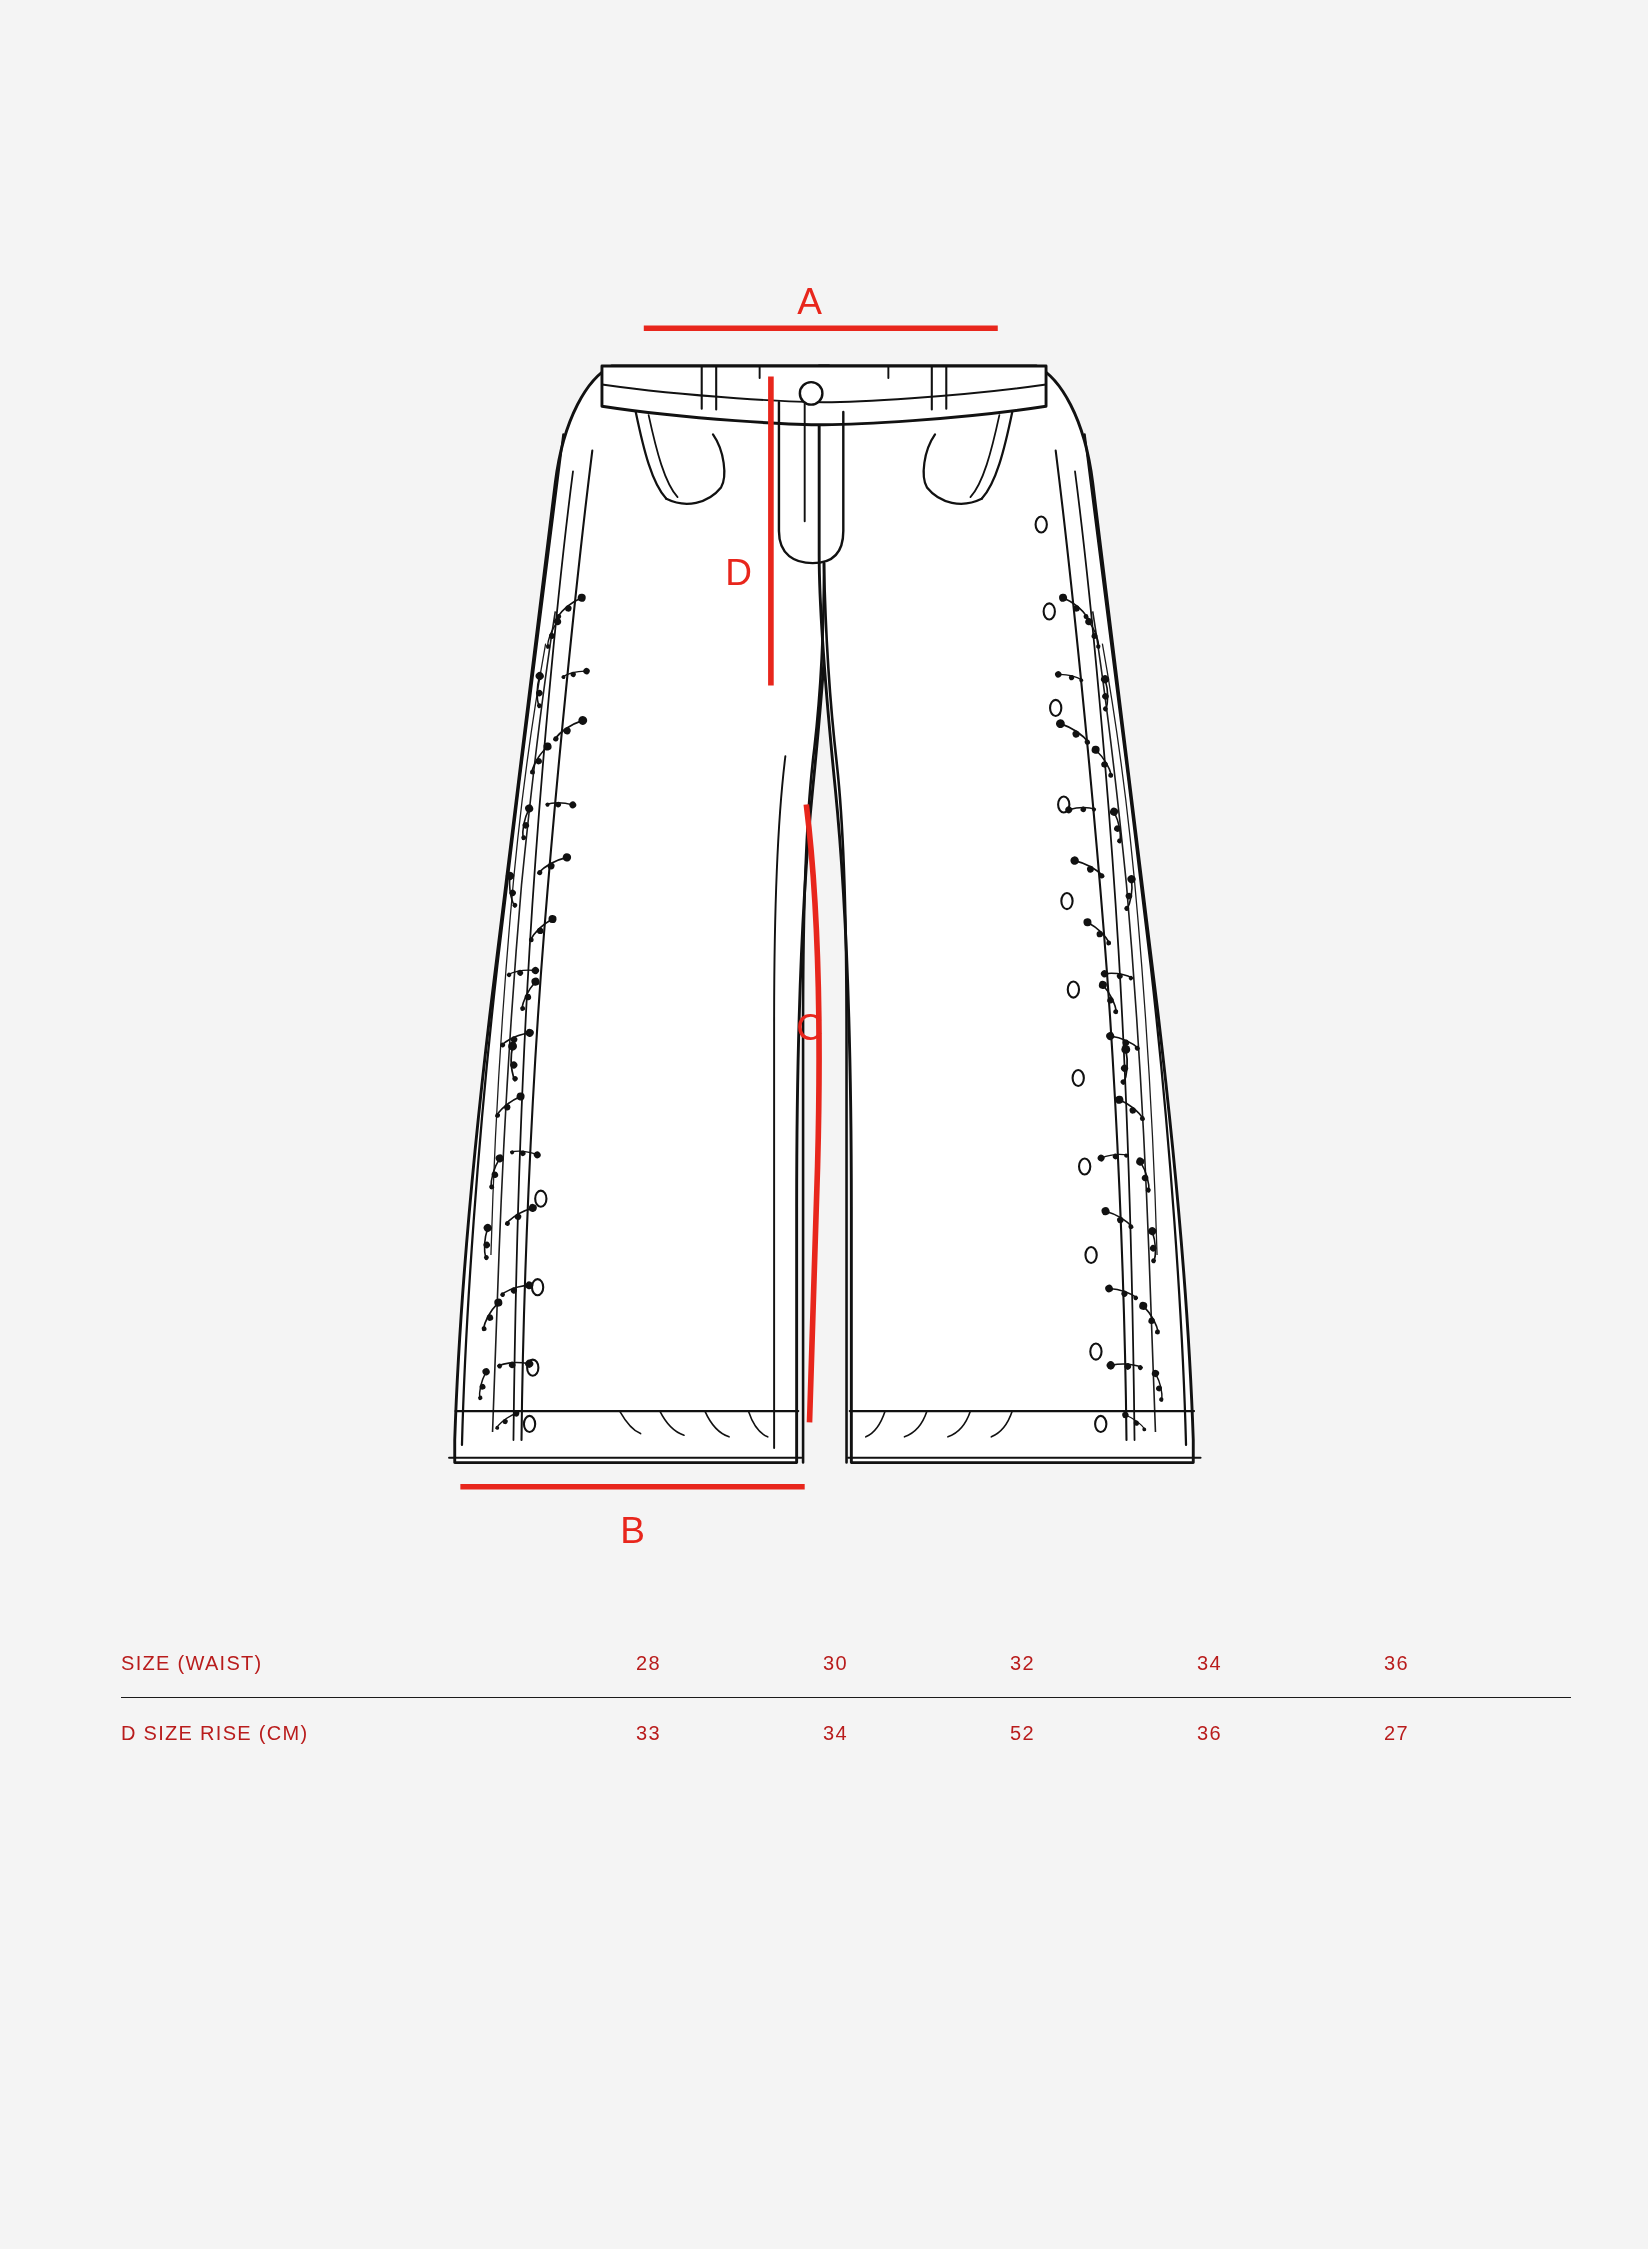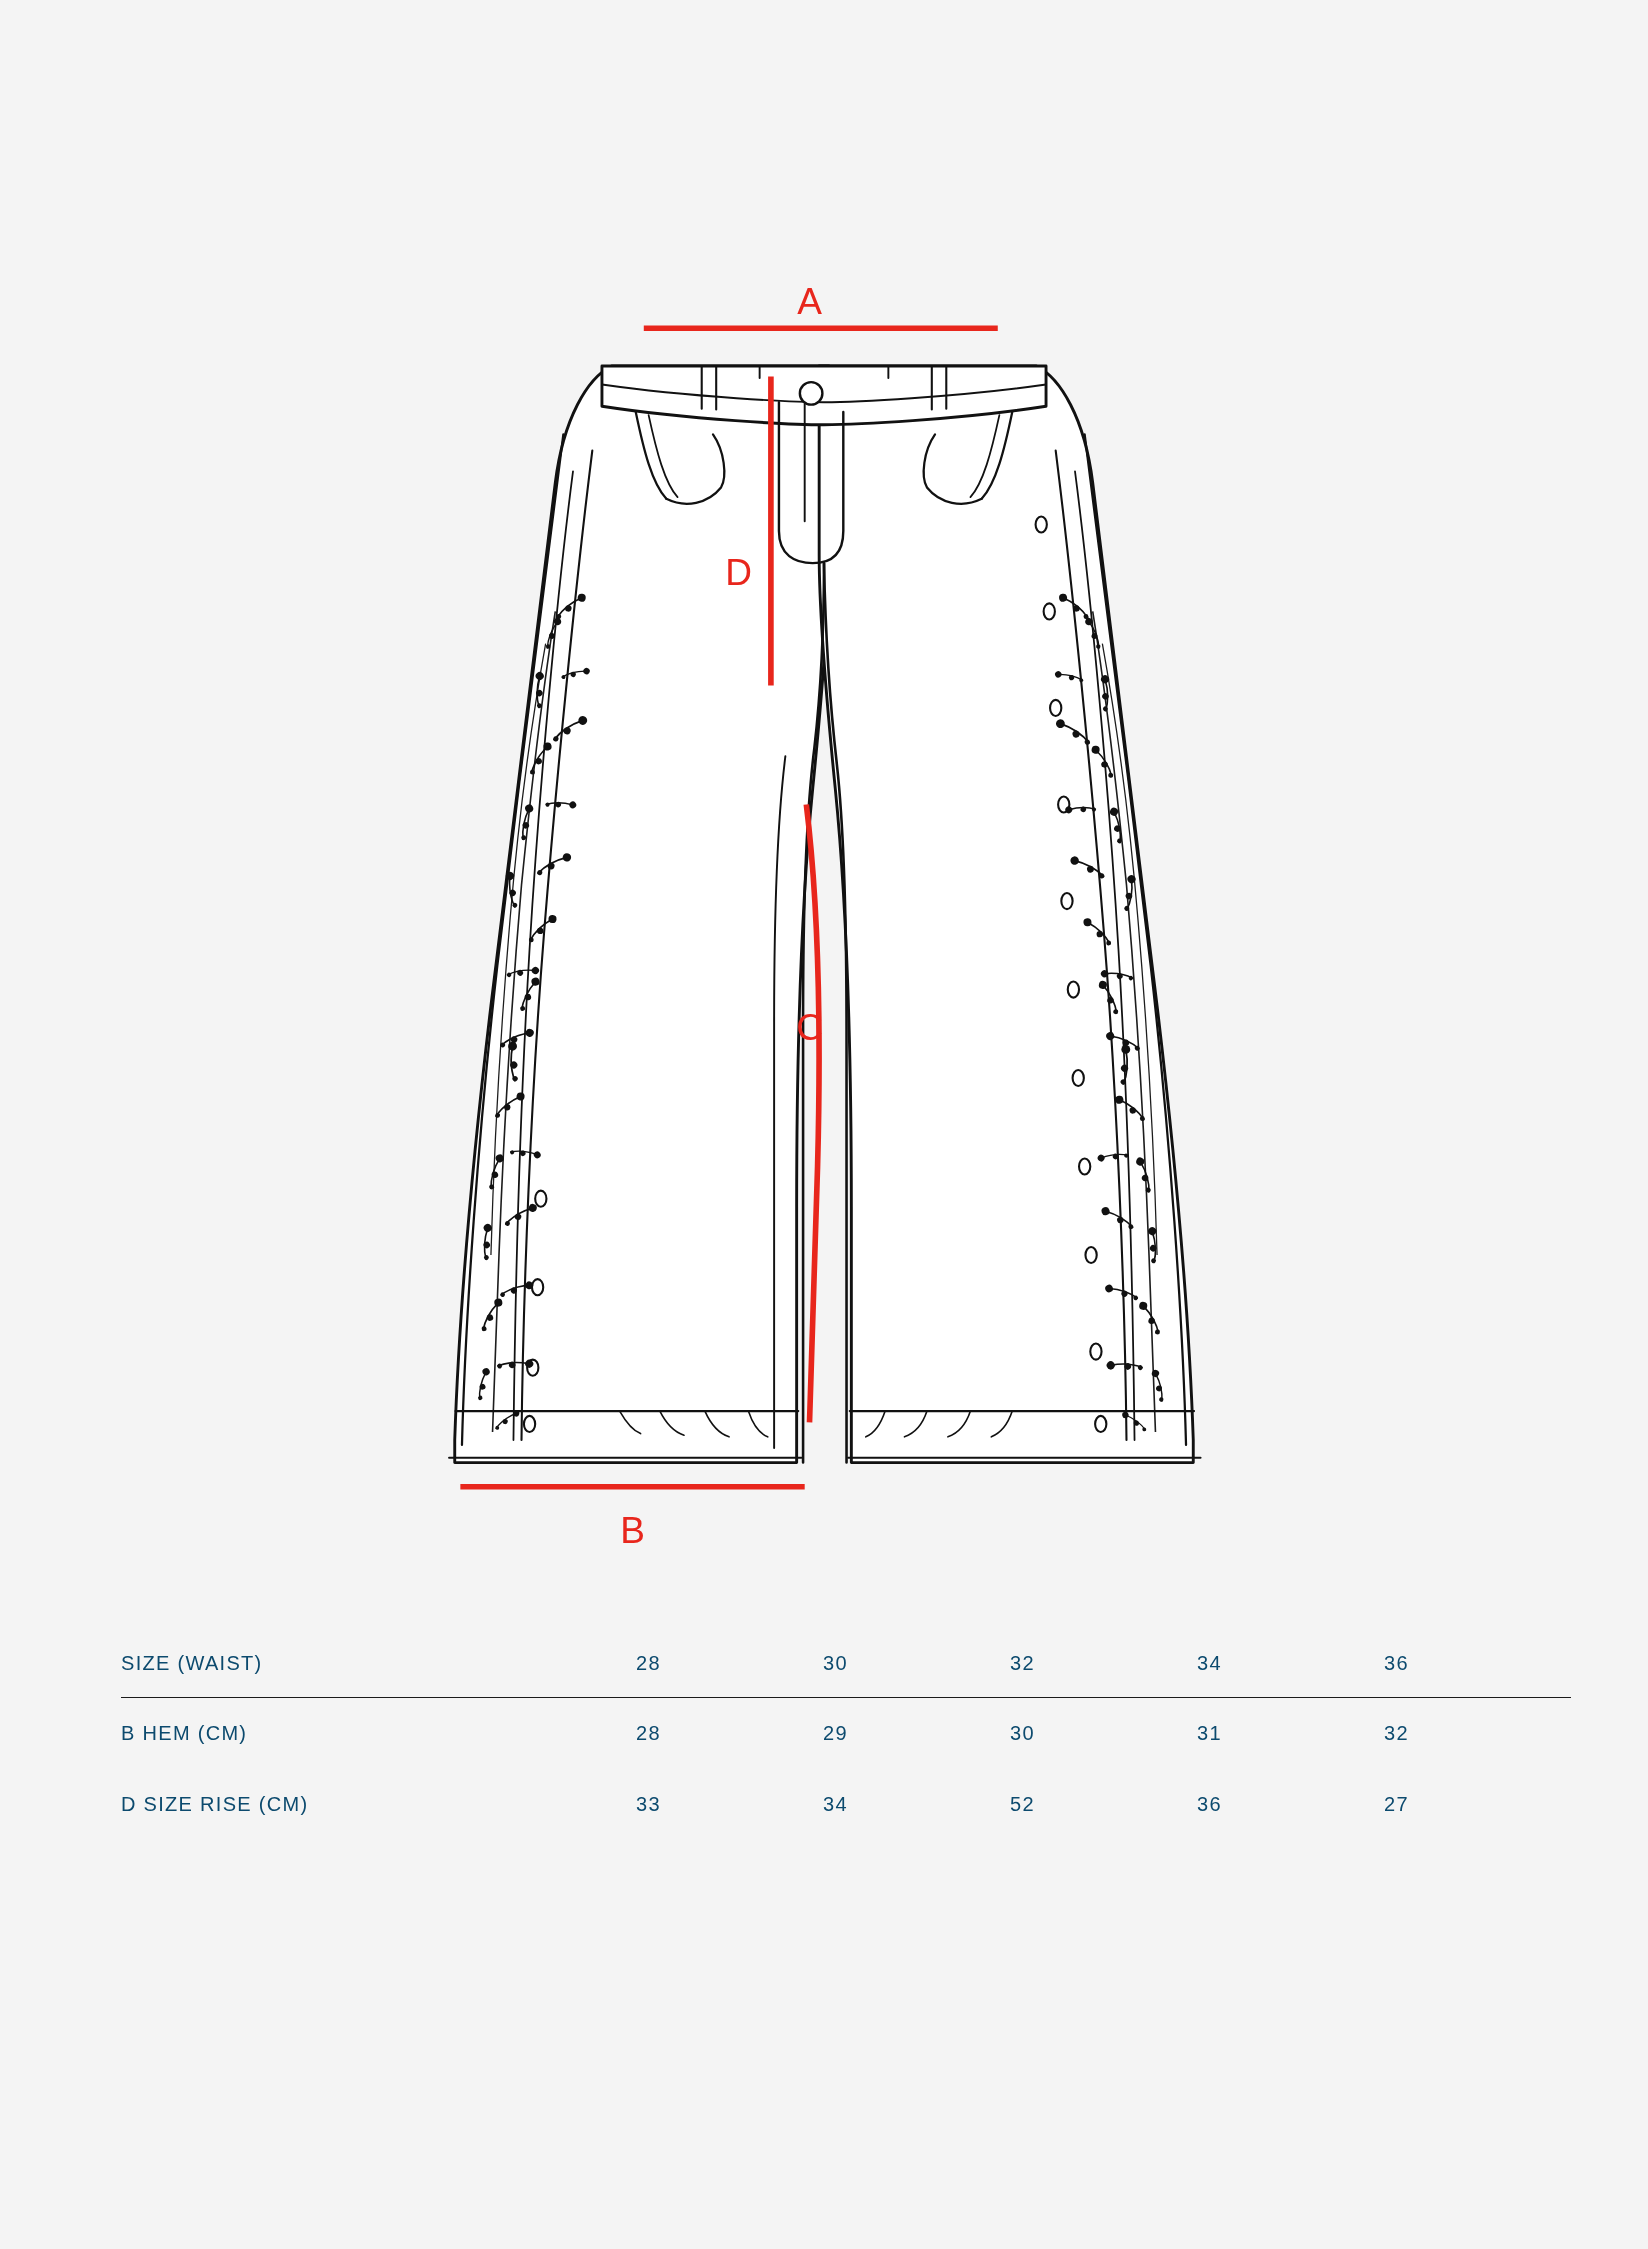--- a/index.html
+++ b/index.html
@@ -44,21 +44,21 @@
   }
   table {
     border-collapse: collapse;
     width: 1368px;
     table-layout: fixed;
   }
   th, td {
     text-align: left;
     font-size: 20px;
     letter-spacing: 1.3px;
-    color: #0c4a6e;
+    color: #b91c1c;
     font-weight: normal;
     padding: 0;
     vertical-align: middle;
   }
   col.label-col { width: 515px; }
   col.val-col   { width: 187px; }
 
   thead th {
     height: 58px;
     padding-bottom: 4.8px;
@@ -378,28 +378,20 @@
           <th>SIZE (WAIST)</th>
           <th>28</th>
           <th>30</th>
           <th>32</th>
           <th>34</th>
           <th>36</th>
         </tr>
       </thead>
       <tbody>
         <tr>
-          <td>B HEM (CM)</td>
-          <td>28</td>
-          <td>29</td>
-          <td>30</td>
-          <td>31</td>
-          <td>32</td>
-        </tr>
-        <tr>
           <td>D SIZE RISE (CM)</td>
           <td>33</td>
           <td>34</td>
           <td>52</td>
           <td>36</td>
           <td>27</td>
         </tr>
       </tbody>
     </table>
   </div>

